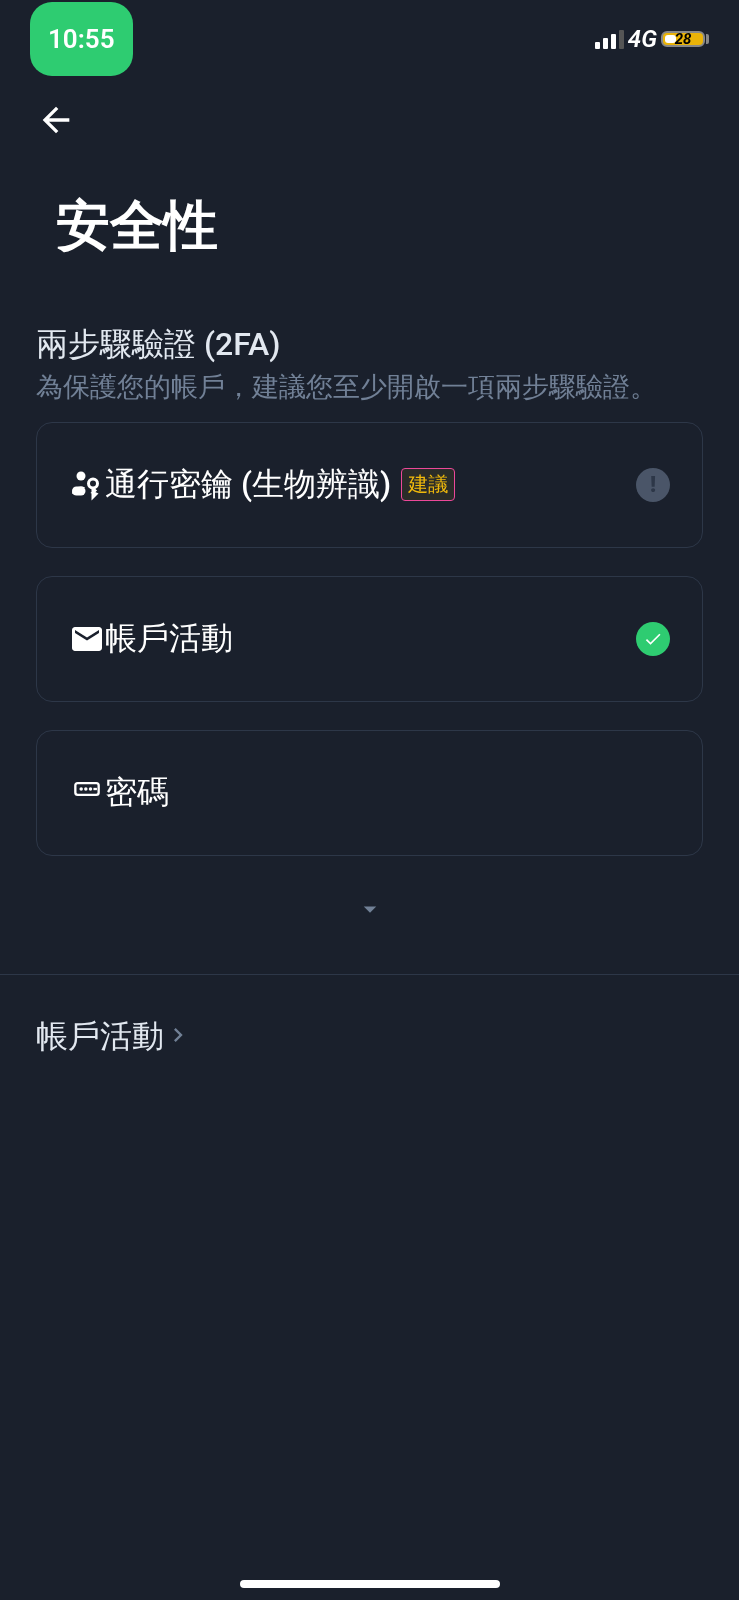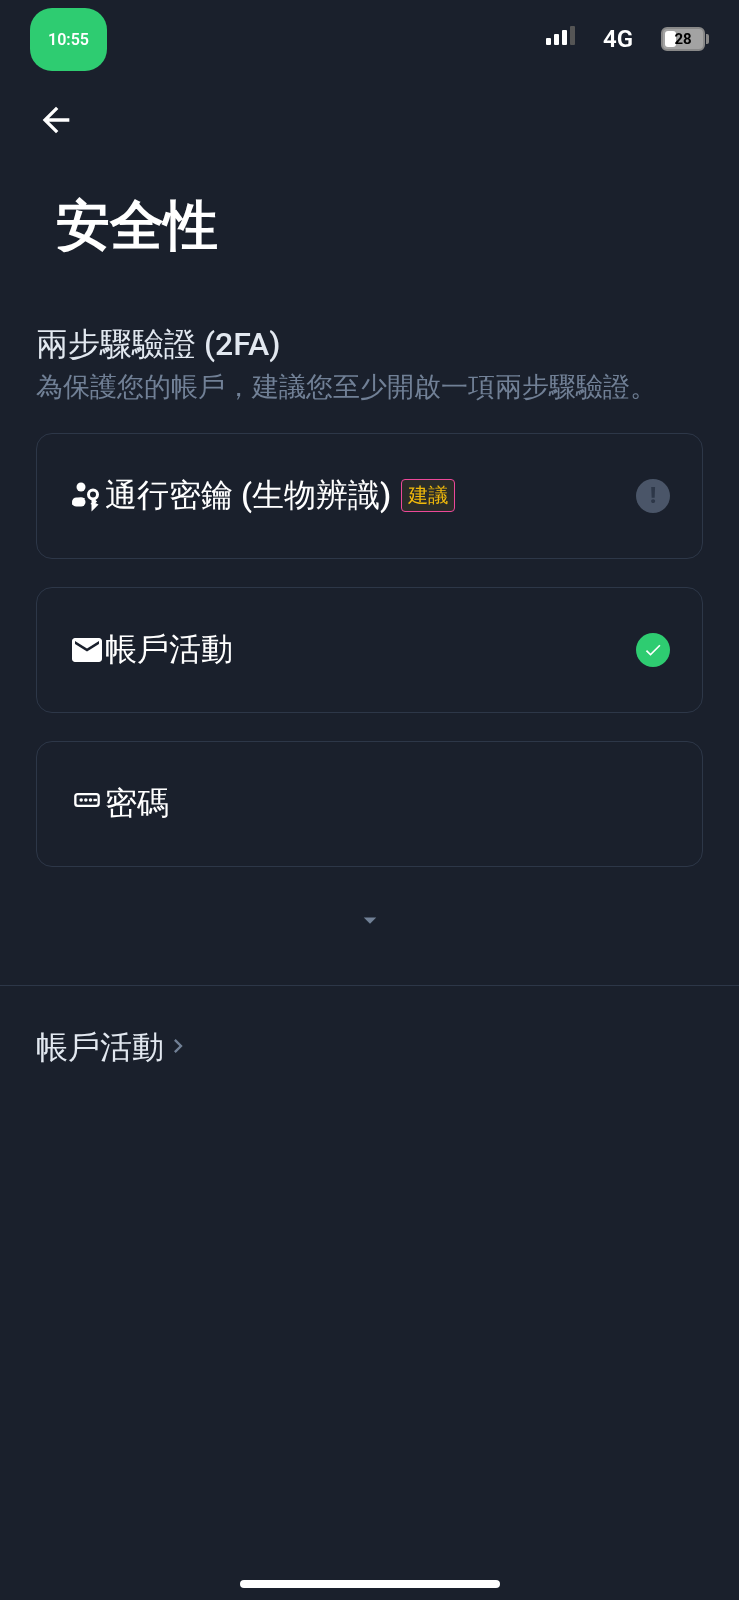--- a/index.html
+++ b/index.html
@@ -20,27 +20,29 @@
       display: flex;
       justify-content: space-between;
       align-items: center;
       padding: 18px 30px 10px 30px;
       height: 70px;
     }
     .time-pill {
       background: #2ecc71;
       color: #ffffff;
       font-weight: 600;
-      font-size: 16px;
+      font-size: 26px;
       padding: 22px 18px;
       border-radius: 22px;
     }
     .status-right {
       display: flex;
-      gap: 24px;
+      align-items: center;
+      gap: 0;
+      font-style: italic;
     }
     .signal-bars {
       display: flex;
       align-items: flex-end;
       gap: 3px;
       height: 20px;
     }
     .signal-bars span {
       width: 5px;
       background: #ffffff;
@@ -56,25 +58,25 @@
       color: #ffffff;
       margin-left: 4px;
     }
     .battery {
       display: flex;
       align-items: center;
       margin-left: 4px;
     }
     .battery-body {
       width: 44px;
-      height: 24px;
+      height: 16px;
       border: 2px solid #888;
       border-radius: 6px;
       position: relative;
-      background: #a3a3a3;
+      background: #eab308;
       display:flex;
       align-items:center;
       justify-content:center;
     }
     .battery-fill {
       position: absolute;
       left: 2px;
       top: 2px;
       bottom: 2px;
       width: 28%;
@@ -115,21 +117,21 @@
     }
     .section-title {
       font-size: 32px;
       font-weight: 500;
       color: #e2e8f0;
     }
     .section-desc {
       font-size: 27px;
       color: #718096;
       line-height: 1.5;
-      margin-bottom: 25px;
+      margin-bottom: 14px;
     }
     .option-card {
       border: 1px solid #2d3748;
       border-radius: 16px;
       padding: 40px 32px;
       margin-bottom: 28px;
       display: flex;
       align-items: center;
       cursor: pointer;
       position: relative;

